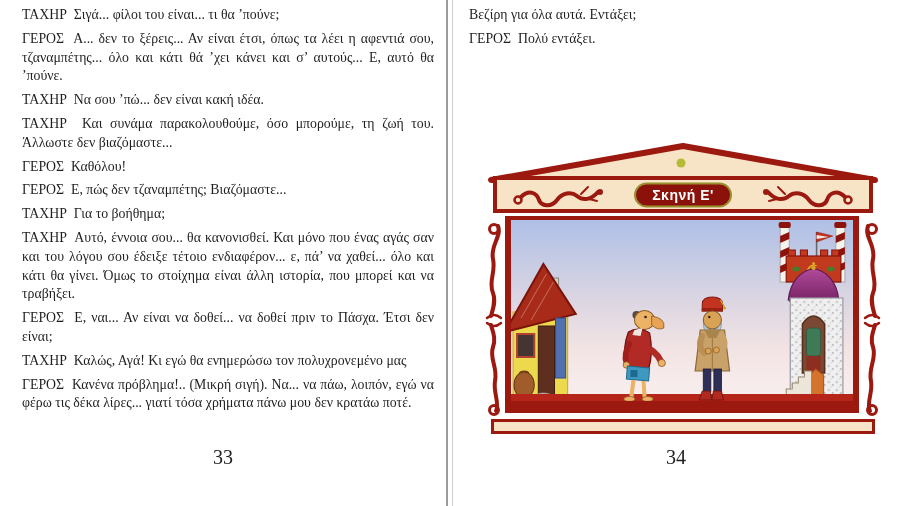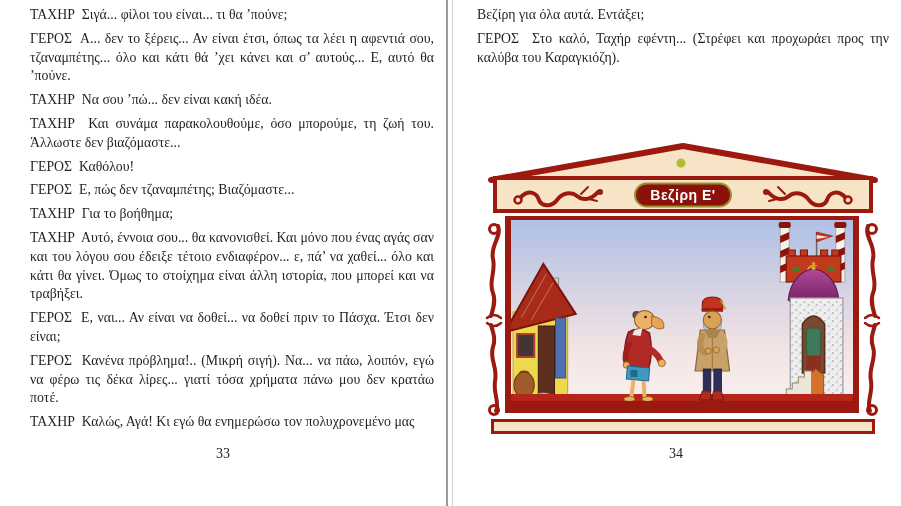--- a/index.html
+++ b/index.html
@@ -7,24 +7,24 @@
        font-family:"Liberation Serif","DejaVu Serif",serif;color:#1f1f1f;}
   .spread{position:relative;width:901px;height:506px;background:#ffffff;}
   .page{position:absolute;top:0;height:506px;background:#ffffff;}
   .page-left{left:0;width:446px;}
   .page-right{left:453px;width:446px;}
   .gutter{position:absolute;left:446px;top:0;width:8px;height:506px;background:#fff;
           border-left:2px solid #9b9b9b;border-right:2px solid #cfcfcf;box-sizing:border-box;}
   .textcol{position:absolute;top:6px;}
   .page-left .textcol{left:14px;width:420px;}
   .page-right .textcol{left:8px;width:428px;}
-  .textcol p{margin:0 0 5px 16px;font-size:13.8px;line-height:18.8px;text-align:justify;
+  .textcol p{margin:0 0 5px 8px;font-size:13.8px;line-height:18.8px;text-align:justify;
              white-space:pre-wrap;}
   .pagenum{position:absolute;top:446px;left:0;width:100%;text-align:center;
-           font-size:14px;color:#222;}
+           font-size:20px;color:#222;}
 
   
   .theater{position:absolute;left:30px;top:143px;width:400px;height:295px;}
   .theater *{box-sizing:border-box;}
   .pediment{position:absolute;left:0;top:0;width:400px;height:40px;}
   .banner{position:absolute;left:10px;top:33px;width:380px;height:37px;
           background:#f7e3c5;border:4px solid #9c1910;}
   .flourish{position:absolute;top:4px;width:95px;height:28px;}
   .flourish.fl-left{left:14px;}
   .flourish.fl-right{right:14px;transform:scaleX(-1);}
@@ -51,52 +51,52 @@
     <div class="textcol">
       <p>ΤΑΧΗΡ  Σιγά... φίλοι του είναι... τι θα ’πούνε;</p>
       <p>ΓΕΡΟΣ  Α... δεν το ξέρεις... Αν είναι έτσι, όπως τα λέει η αφεντιά σου, τζαναμπέτης... όλο και κάτι θά ’χει κάνει και σ’ αυτούς... Ε, αυτό θα ’πούνε.</p>
       <p>ΤΑΧΗΡ  Να σου ’πώ... δεν είναι κακή ιδέα.</p>
       <p>ΤΑΧΗΡ  Και συνάμα παρακολουθούμε, όσο μπορούμε, τη ζωή του. Άλλωστε δεν βιαζόμαστε...</p>
       <p>ΓΕΡΟΣ  Καθόλου!</p>
       <p>ΓΕΡΟΣ  Ε, πώς δεν τζαναμπέτης; Βιαζόμαστε...</p>
       <p>ΤΑΧΗΡ  Για το βοήθημα;</p>
       <p>ΤΑΧΗΡ  Αυτό, έννοια σου... θα κανονισθεί. Και μόνο που ένας αγάς σαν και του λόγου σου έδειξε τέτοιο ενδιαφέρον... ε, πά’ να χαθεί... όλο και κάτι θα γίνει. Όμως το στοίχημα είναι άλλη ιστορία, που μπορεί και να τραβήξει.</p>
       <p>ΓΕΡΟΣ  Ε, ναι... Αν είναι να δοθεί... να δοθεί πριν το Πάσχα. Έτσι δεν είναι;</p>
+      <p>ΤΑΧΗΡ  Καλώς, Αγά! Κι εγώ θα ενημερώσω τον πολυχρονεμένο μας</p>
       <p>ΓΕΡΟΣ  Κανένα πρόβλημα!.. (Μικρή σιγή). Να... να πάω, λοιπόν, εγώ να φέρω τις δέκα λίρες... γιατί τόσα χρήματα πάνω μου δεν κρατάω ποτέ.</p>
-      <p>ΤΑΧΗΡ  Καλώς, Αγά! Κι εγώ θα ενημερώσω τον πολυχρονεμένο μας</p>
     </div>
     <div class="pagenum">33</div>
   </div>
 
   <div class="gutter"></div>
 
   <div class="page page-right">
     <div class="textcol">
       <p>Βεζίρη για όλα αυτά. Εντάξει;</p>
-      <p>ΓΕΡΟΣ  Στο καλό, Ταχήρ εφέντη... (Στρέφει και προχωράει προς την καλύβα του Καραγκιόζη).</p>
+      <p>ΓΕΡΟΣ  Πολύ εντάξει.</p>
     </div>
 
     <div class="theater">
 
       <svg class="pediment" viewBox="0 0 400 40">
         <polygon points="200,3 8,37 392,37" fill="#f7e3c5" stroke="#9c1910" stroke-width="6" stroke-linejoin="round"></polygon>
         <circle cx="198" cy="20" r="4.5" fill="#b3bb37"></circle>
       </svg>
 
       <div class="banner">
         <svg class="flourish fl-left" viewBox="0 0 95 28">
           <g stroke="#9c1910" fill="none" stroke-linecap="round">
             <circle cx="7" cy="16" r="3.5" stroke-width="2.5"></circle>
             <path d="M10,13 C18,5 26,9 28,16 C30,22 40,24 46,16 C51,9 60,7 66,12 C72,17 80,16 87,8" stroke-width="4"></path>
             <path d="M70,10 L77,3 M78,15 L86,17" stroke-width="2"></path>
           </g>
           <circle cx="89" cy="8" r="3" fill="#9c1910"></circle>
         </svg>
         <div class="badge">
-          <span>Βεζίρη Ε'</span>
+          <span>Σκηνή Ε'</span>
         </div>
         <svg class="flourish fl-right" viewBox="0 0 95 28">
           <g stroke="#9c1910" fill="none" stroke-linecap="round">
             <circle cx="7" cy="16" r="3.5" stroke-width="2.5"></circle>
             <path d="M10,13 C18,5 26,9 28,16 C30,22 40,24 46,16 C51,9 60,7 66,12 C72,17 80,16 87,8" stroke-width="4"></path>
             <path d="M70,10 L77,3 M78,15 L86,17" stroke-width="2"></path>
           </g>
           <circle cx="89" cy="8" r="3" fill="#9c1910"></circle>
         </svg>
       </div>

